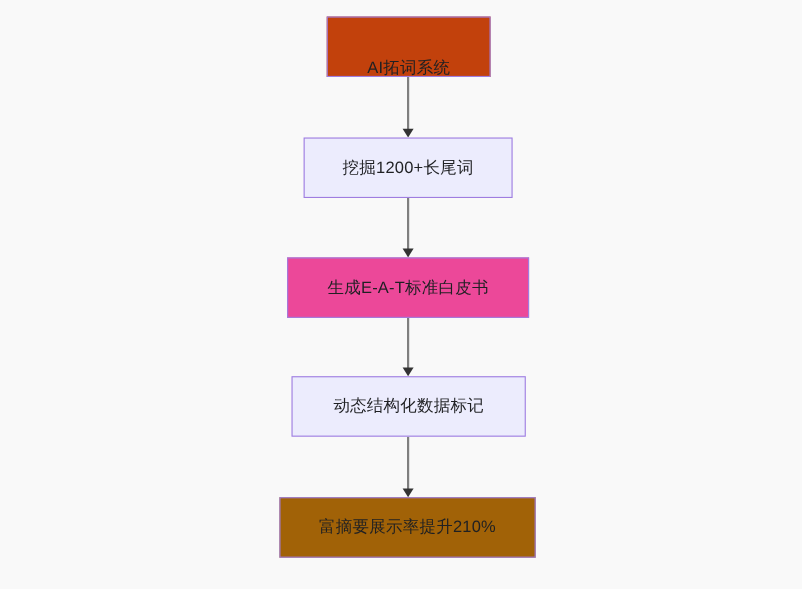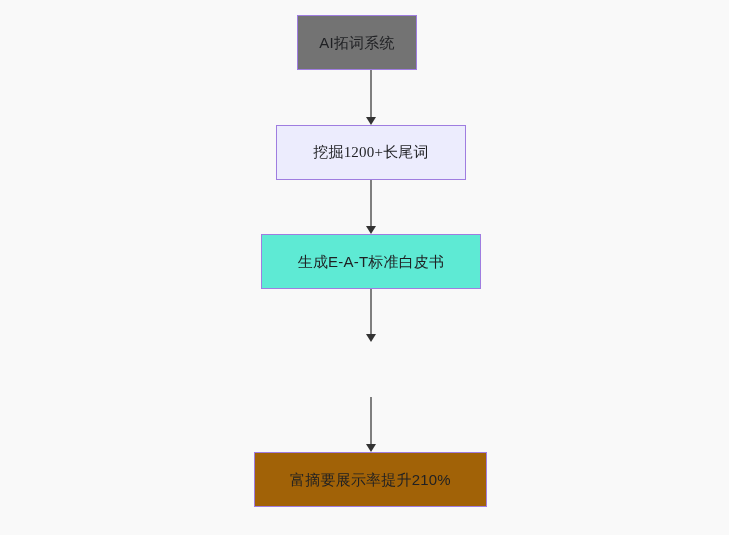--- a/index.html
+++ b/index.html
@@ -71,26 +71,29 @@
   </div>
   <div class="edge" id="edge-2" style="left: 371px; top: 289px; height: 53px;">
     <div class="edge-line" style="height: 46px; background: rgb(127, 127, 127);"></div>
     <div class="edge-arrow" style="top: 45px; border-top-color: rgb(51, 51, 51);"></div>
   </div>
   <div class="edge" id="edge-3" style="left: 371px; top: 397px; height: 55px;">
     <div class="edge-line" style="height: 48px; background: rgb(127, 127, 127);"></div>
     <div class="edge-arrow" style="top: 47px; border-top-color: rgb(51, 51, 51);"></div>
   </div>
 
-  <div class="node" id="node-0" style="left: 297px; top: 15px; width: 120px; height: 55px; background: #737373; border-color: rgb(159, 125, 224); color: rgb(31, 32, 35);">
+  <div class="node" id="node-0" style="left: 297px; top: 15px; width: 149px; height: 55px; background: #c2410c; border-color: rgb(159, 125, 224); color: rgb(31, 32, 35); align-items: flex-end;">
     <span class="node-label">AI拓词系统</span>
   </div>
-  <div class="node" id="node-1" style="left: 276px; top: 125px; width: 190px; height: 55px; background: rgb(236, 236, 253); border-color: rgb(159, 125, 224); color: rgb(31, 32, 35); font-family: Liberation Serif, serif;">
+  <div class="node" id="node-1" style="left: 276px; top: 125px; width: 190px; height: 55px; background: rgb(236, 236, 253); border-color: rgb(159, 125, 224); color: rgb(31, 32, 35);">
     <span class="node-label">挖掘1200+长尾词</span>
   </div>
-  <div class="node" id="node-2" style="left: 261px; top: 234px; width: 220px; height: 55px; background: #5eead4; border-color: rgb(159, 125, 224); color: rgb(31, 32, 35);">
+  <div class="node" id="node-2" style="left: 261px; top: 234px; width: 220px; height: 55px; background: #ec4899; border-color: rgb(159, 125, 224); color: rgb(31, 32, 35);">
     <span class="node-label">生成E-A-T标准白皮书</span>
+  </div>
+  <div class="node" id="node-3" style="left: 265px; top: 342px; width: 213px; height: 55px; background: rgb(236, 236, 253); border-color: rgb(159, 125, 224); color: rgb(31, 32, 35);">
+    <span class="node-label">动态结构化数据标记</span>
   </div>
   <div class="node" id="node-4" style="left: 254px; top: 452px; width: 233px; height: 55px; background: #a16207; border-color: rgb(159, 125, 224); color: rgb(31, 32, 35);">
     <span class="node-label">富摘要展示率提升210%</span>
   </div>
 
 </div>
 
 </body></html>

